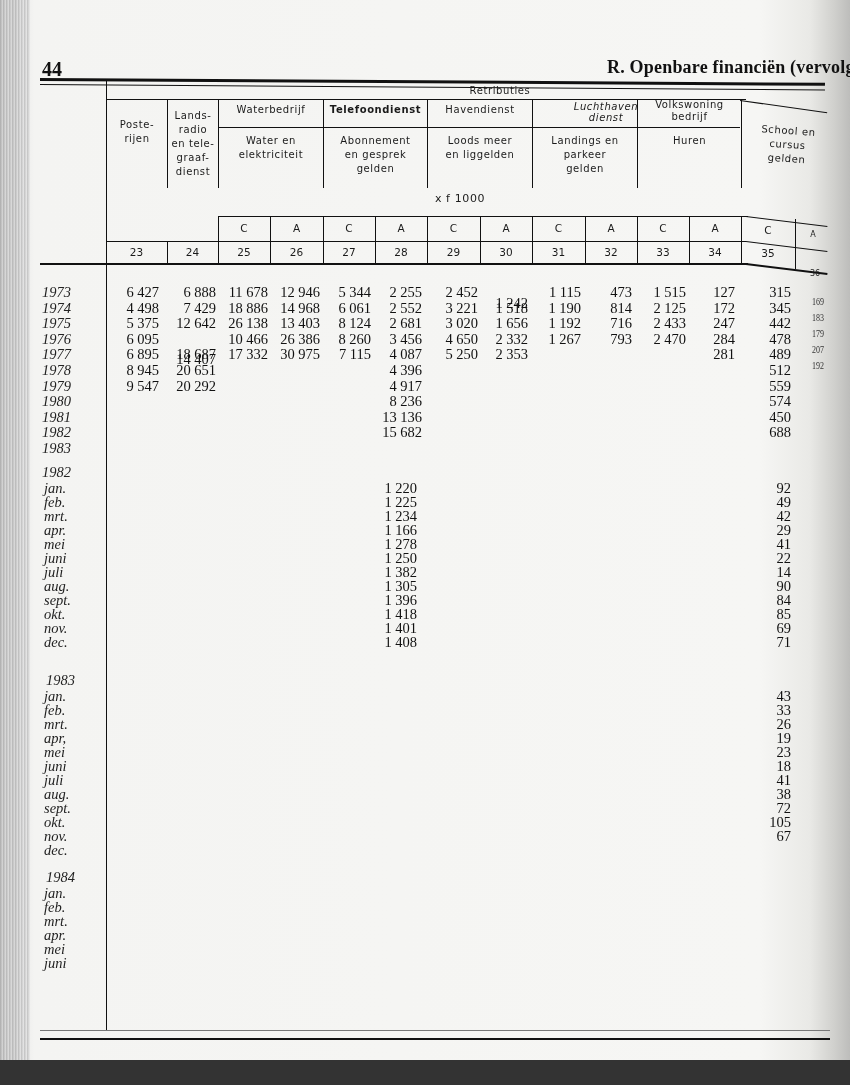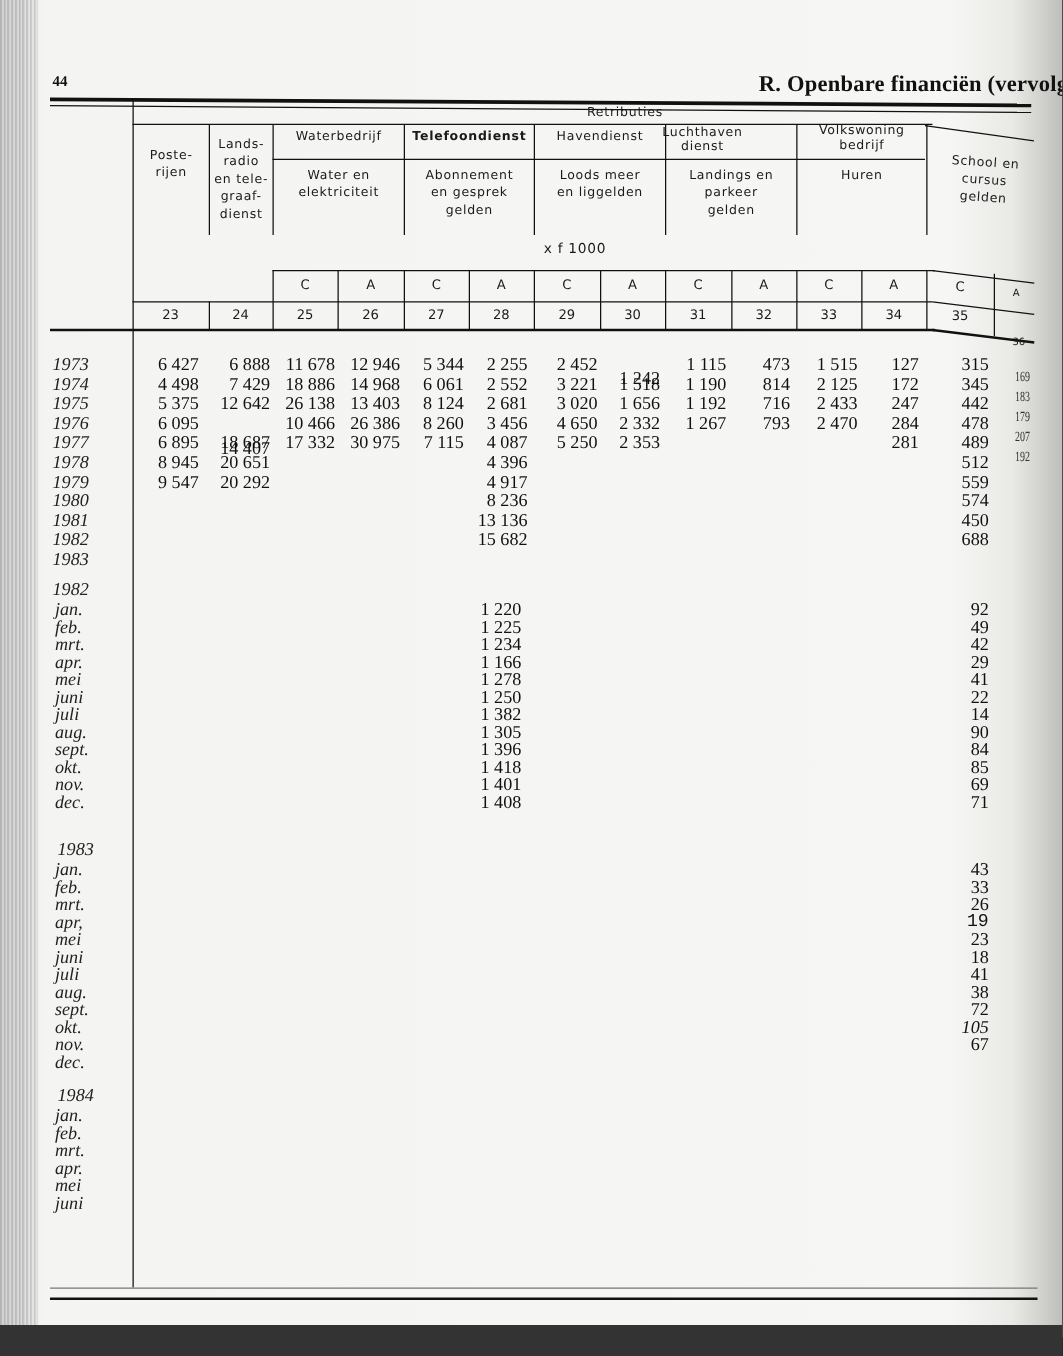--- a/index.html
+++ b/index.html
@@ -16,21 +16,21 @@
   .binding {
     position: absolute; left: 0; top: 0; width: 30px; height: 1070px;
     background: repeating-linear-gradient(to right, #a9a9a9 0px, #a9a9a9 1px, #dcdcdc 2px, #dcdcdc 3px);
     opacity: 0.55;
   }
   .bottom-shadow {
     position: absolute; left: 0; top: 1060px; width: 850px; height: 25px;
     background: #333;
   }
   .page-num {
-    position: absolute; left: 42px; top: 58px; font-size: 12px; font-weight: bold;
+    position: absolute; left: 42px; top: 58px; font-size: 20px; font-weight: bold;
     font-family: "Liberation Serif", serif;
   }
   .section-title {
     position: absolute; left: 607px; top: 57px; font-size: 18px; font-weight: bold; letter-spacing: 0.2px;
     white-space: nowrap;
   }
   .hline { position: absolute; background: #111; }
   .vline { position: absolute; background: #111; width: 1px; }
   .hdr {
     position: absolute; font-family: "DejaVu Sans", sans-serif; font-size: 10px;
@@ -94,21 +94,21 @@
 
   <div class="hdr bold" style="left:324px;top:103px;width:103px;">Telefoondienst</div>
   <div class="hdr" style="left:324px;top:134px;width:103px;white-space:pre;">Abonnement
 en gesprek
 gelden</div>
 
   <div class="hdr" style="left:428px;top:103px;width:104px;">Havendienst</div>
   <div class="hdr" style="left:428px;top:134px;width:104px;white-space:pre;">Loods meer
 en liggelden</div>
 
-  <div class="hdr" style="left:510px;top:101px;width:104px;white-space:pre;line-height:11px;">Luchthaven
+  <div class="hdr" style="left:554px;top:101px;width:104px;white-space:pre;line-height:11px;font-style:italic;">Luchthaven
 dienst</div>
   <div class="hdr" style="left:533px;top:134px;width:104px;white-space:pre;">Landings en
 parkeer
 gelden</div>
 
   <div class="hdr" style="left:638px;top:99px;width:103px;white-space:pre;line-height:12px;">Volkswoning
 bedrijf</div>
   <div class="hdr" style="left:638px;top:134px;width:103px;">Huren</div>
 
   <div class="hdr" style="left:750px;top:124px;width:75px;white-space:pre;transform:rotate(4deg);">School en
@@ -306,33 +306,33 @@
 
   <div id="m83-block">
       <div class="year" style="top: 673px; left: 46px;">1983</div>
       <div class="year" style="top: 689px; left: 44px;">jan.</div>
       <div class="cell" style="top: 689px; right: 59px;">43</div>
       <div class="year" style="top: 703px; left: 44px;">feb.</div>
       <div class="cell" style="top: 703px; right: 59px;">33</div>
       <div class="year" style="top: 717px; left: 44px;">mrt.</div>
       <div class="cell" style="top: 717px; right: 59px;">26</div>
       <div class="year" style="top: 731px; left: 44px;">apr,</div>
-      <div class="cell" style="top: 731px; right: 59px; font-family: Liberation Mono, monospace;">19</div>
+      <div class="cell" style="top: 731px; right: 59px;">19</div>
       <div class="year" style="top: 745px; left: 44px;">mei</div>
       <div class="cell" style="top: 745px; right: 59px;">23</div>
       <div class="year" style="top: 759px; left: 44px;">juni</div>
       <div class="cell" style="top: 759px; right: 59px;">18</div>
       <div class="year" style="top: 773px; left: 44px;">juli</div>
       <div class="cell" style="top: 773px; right: 59px;">41</div>
       <div class="year" style="top: 787px; left: 44px;">aug.</div>
       <div class="cell" style="top: 787px; right: 59px;">38</div>
       <div class="year" style="top: 801px; left: 44px;">sept.</div>
       <div class="cell" style="top: 801px; right: 59px;">72</div>
       <div class="year" style="top: 815px; left: 44px;">okt.</div>
-      <div class="cell" style="top: 815px; right: 59px; font-style: italic;">105</div>
+      <div class="cell" style="top: 815px; right: 59px;">105</div>
       <div class="year" style="top: 829px; left: 44px;">nov.</div>
       <div class="cell" style="top: 829px; right: 59px;">67</div>
       <div class="year" style="top: 843px; left: 44px;">dec.</div>
       <div class="cell" style="top: 843px; right: 59px;"></div>
     </div>
 
   <div id="m84-block">
       <div class="year" style="top: 870px; left: 46px;">1984</div>
       <div class="year" style="top: 886px; left: 44px;">jan.</div>
       <div class="year" style="top: 900px; left: 44px;">feb.</div>

